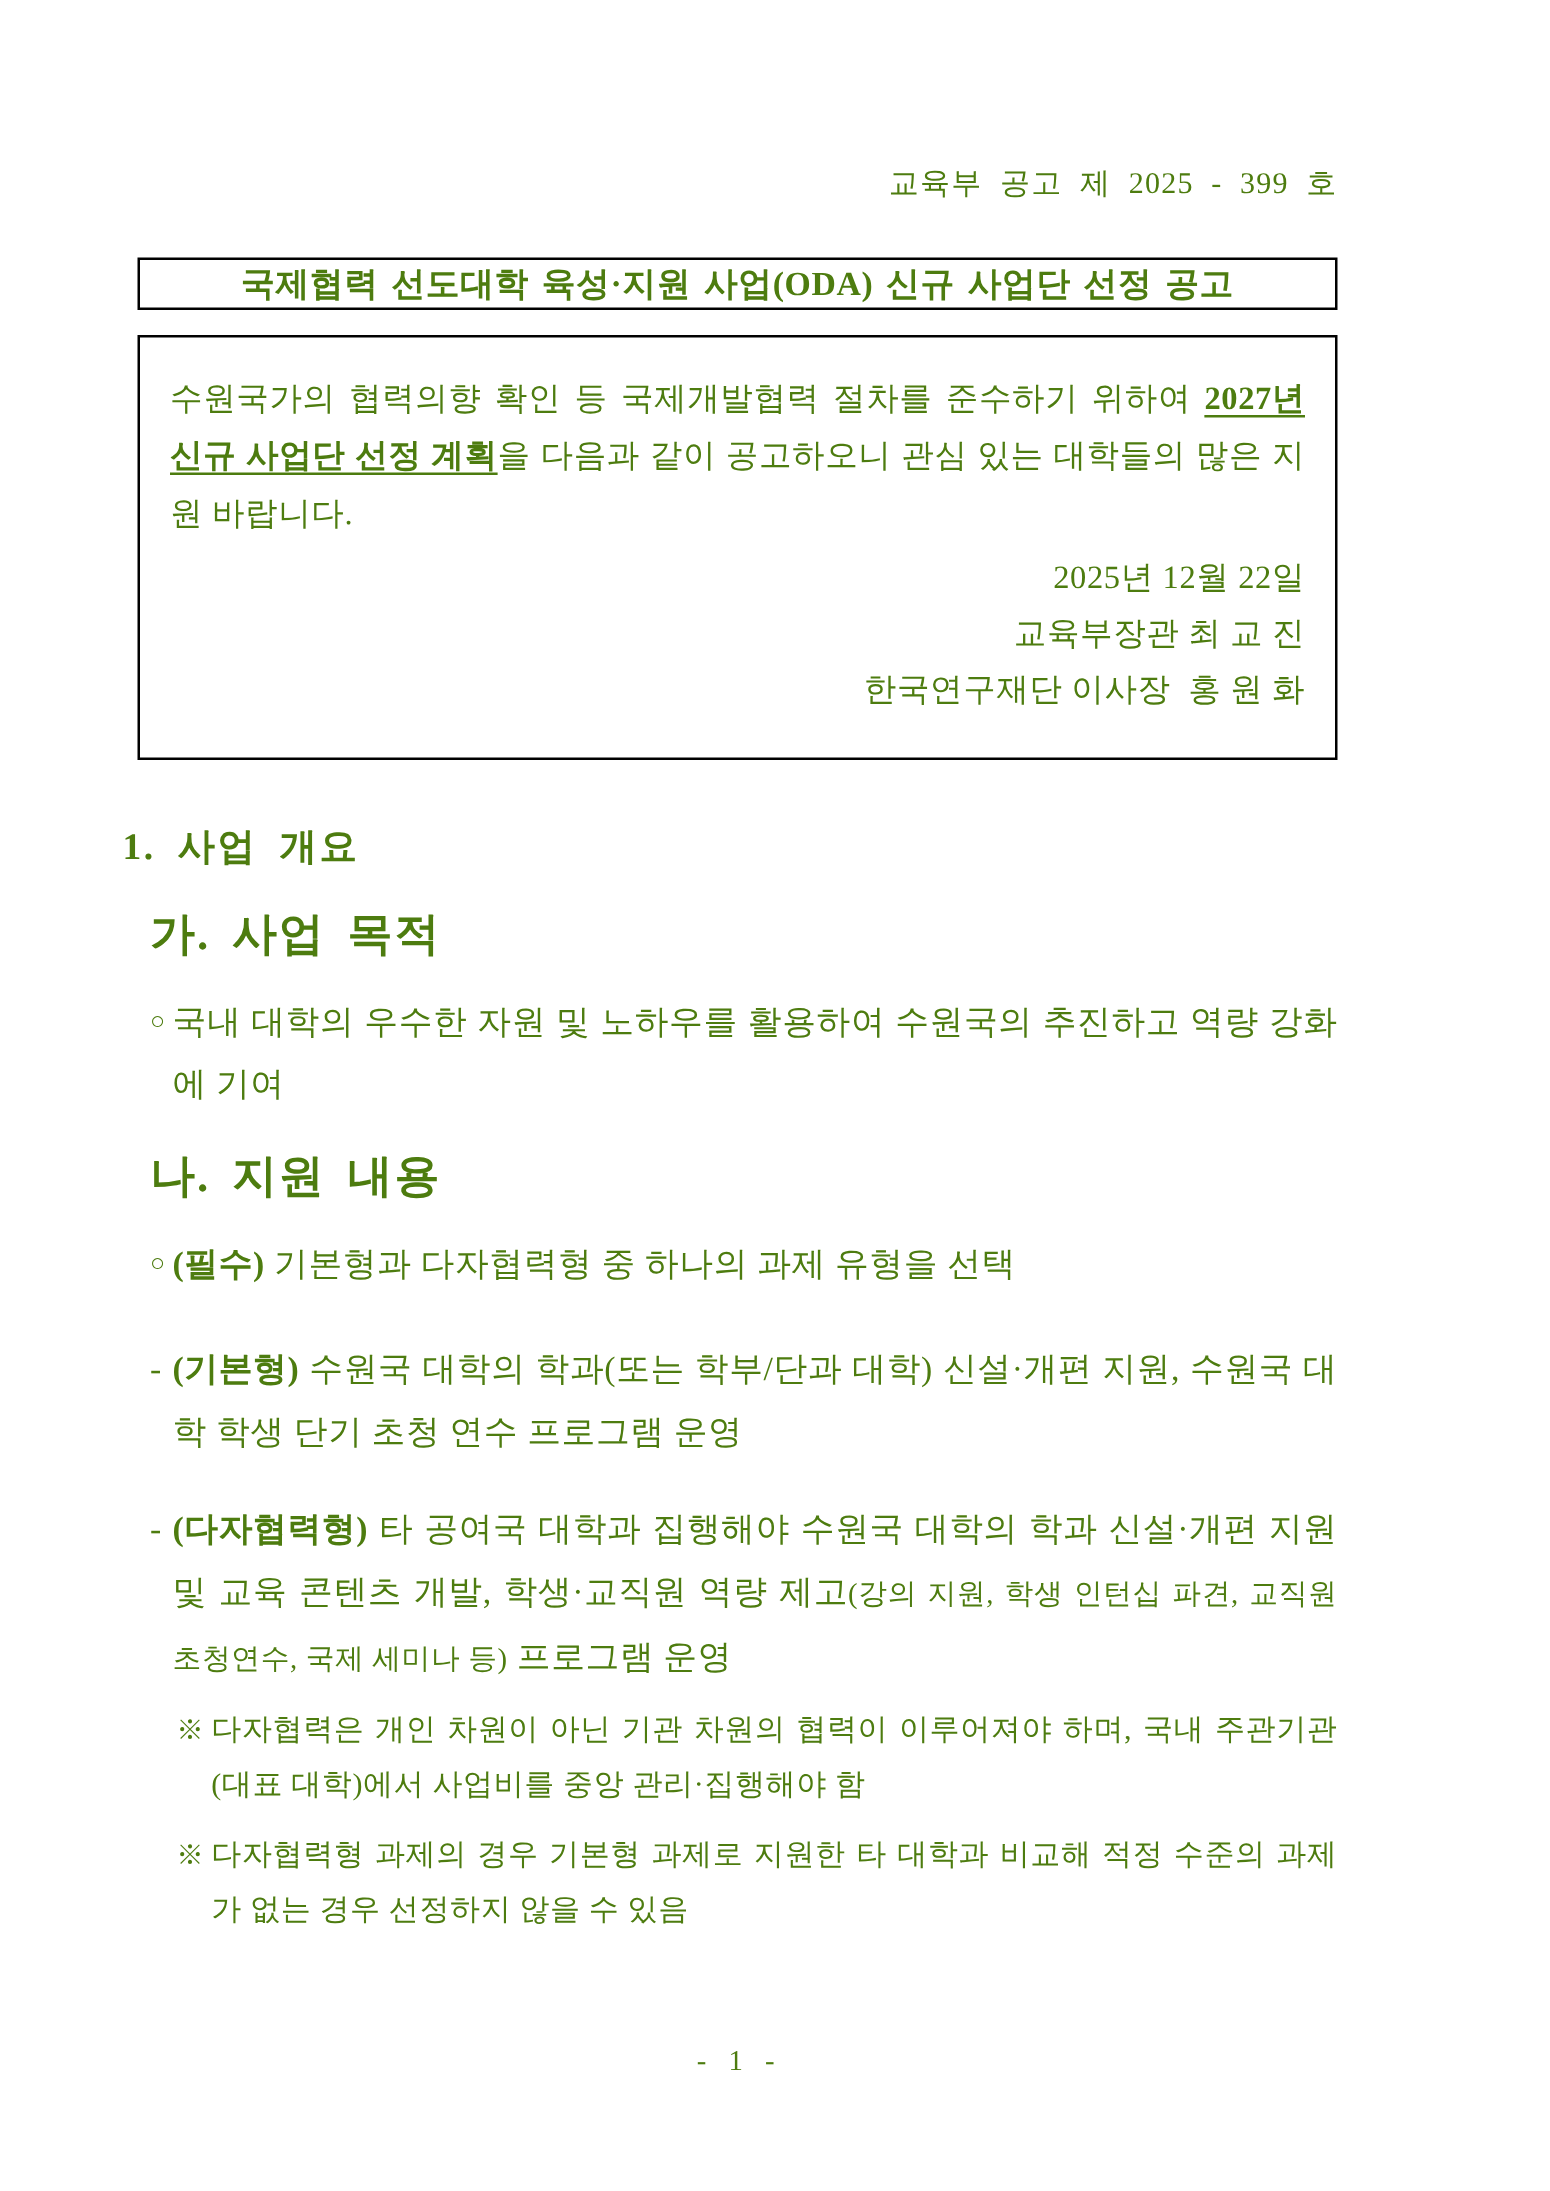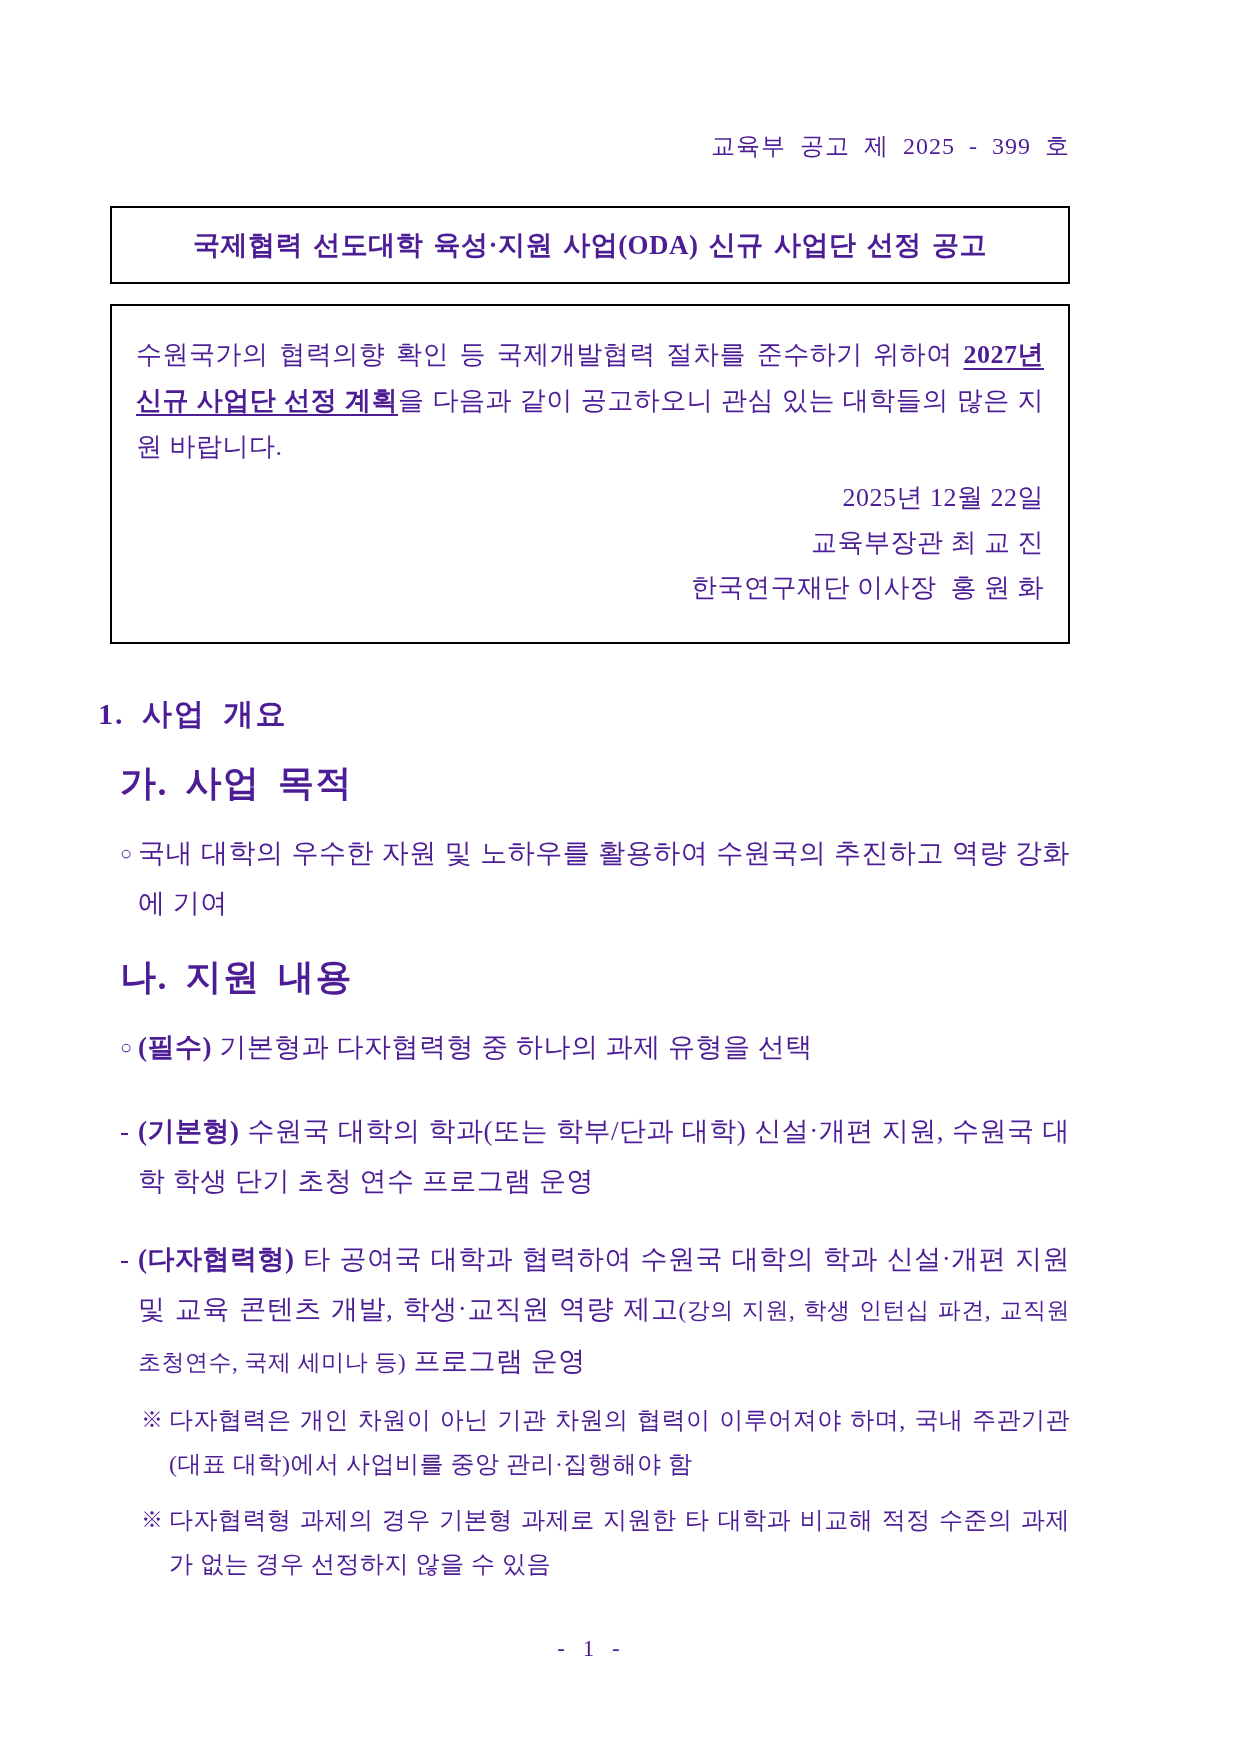--- a/index.html
+++ b/index.html
@@ -1,40 +1,40 @@
 <!DOCTYPE html>
 <html lang="ko"><head>
 <meta charset="utf-8">
 <style>
   html,body { margin:0; padding:0; background:#ffffff; }
   .page {
     position:relative;
     width:1180px; height:1753px;
-    background:#ffffff; color:#4c1d95;
+    background:#ffffff; color:#4d7c0f;
     font-family:"Liberation Serif","DejaVu Serif",serif;
     overflow:hidden;
   }
   .content { margin:0 110px; }
 
   .notice {
     padding-top:130px;
     text-align:right;
     font-size:24px;
     letter-spacing:1px;
     word-spacing:7px;
   }
 
   .title-box {
     margin-top:44px;
     border:2px solid #000;
     text-align:center;
     font-size:27px;
     font-weight:bold;
     line-height:34px;
-    padding:20px 4px;
+    padding:2px 4px;
     letter-spacing:0.5px;
     word-spacing:3px;
   }
 
   .intro-box {
     margin-top:20px;
     border:2px solid #000;
     padding:18px 24px 32px 24px;
     font-size:26px;
     letter-spacing:0.5px;
@@ -118,21 +118,21 @@
       <span class="text"><span class="seg-bold">(필수)</span><span> 기본형과 다자협력형 중 하나의 과제 유형을 선택</span></span>
     </div>
 
     <div class="bullet b-basic">
       <span class="marker">-</span>
       <span class="text"><span class="seg-bold">(기본형)</span><span> 수원국 대학의 학과(또는 학부/단과 대학) 신설·개편 지원, 수원국 대학 학생 단기 초청 연수 프로그램 운영</span></span>
     </div>
 
     <div class="bullet b-multi">
       <span class="marker">-</span>
-      <span class="text"><span class="seg-bold">(다자협력형)</span><span> 타 공여국 대학과 협력하여 수원국 대학의 학과 신설·개편 지원 및 교육 콘텐츠 개발, 학생·교직원 역량 제고</span><span class="seg-small">(강의 지원, 학생 인턴십 파견, 교직원 초청연수, 국제 세미나 등)</span><span> 프로그램 운영</span></span>
+      <span class="text"><span class="seg-bold">(다자협력형)</span><span> 타 공여국 대학과 집행해야 수원국 대학의 학과 신설·개편 지원 및 교육 콘텐츠 개발, 학생·교직원 역량 제고</span><span class="seg-small">(강의 지원, 학생 인턴십 파견, 교직원 초청연수, 국제 세미나 등)</span><span> 프로그램 운영</span></span>
     </div>
 
     <div class="note note-1">
       <span class="marker">※</span>
       <span class="text">다자협력은 개인 차원이 아닌 기관 차원의 협력이 이루어져야 하며, 국내 주관기관(대표 대학)에서 사업비를 중앙 관리·집행해야 함</span>
     </div>
 
     <div class="note note-2">
       <span class="marker">※</span>
       <span class="text">다자협력형 과제의 경우 기본형 과제로 지원한 타 대학과 비교해 적정 수준의 과제가 없는 경우 선정하지 않을 수 있음</span>

